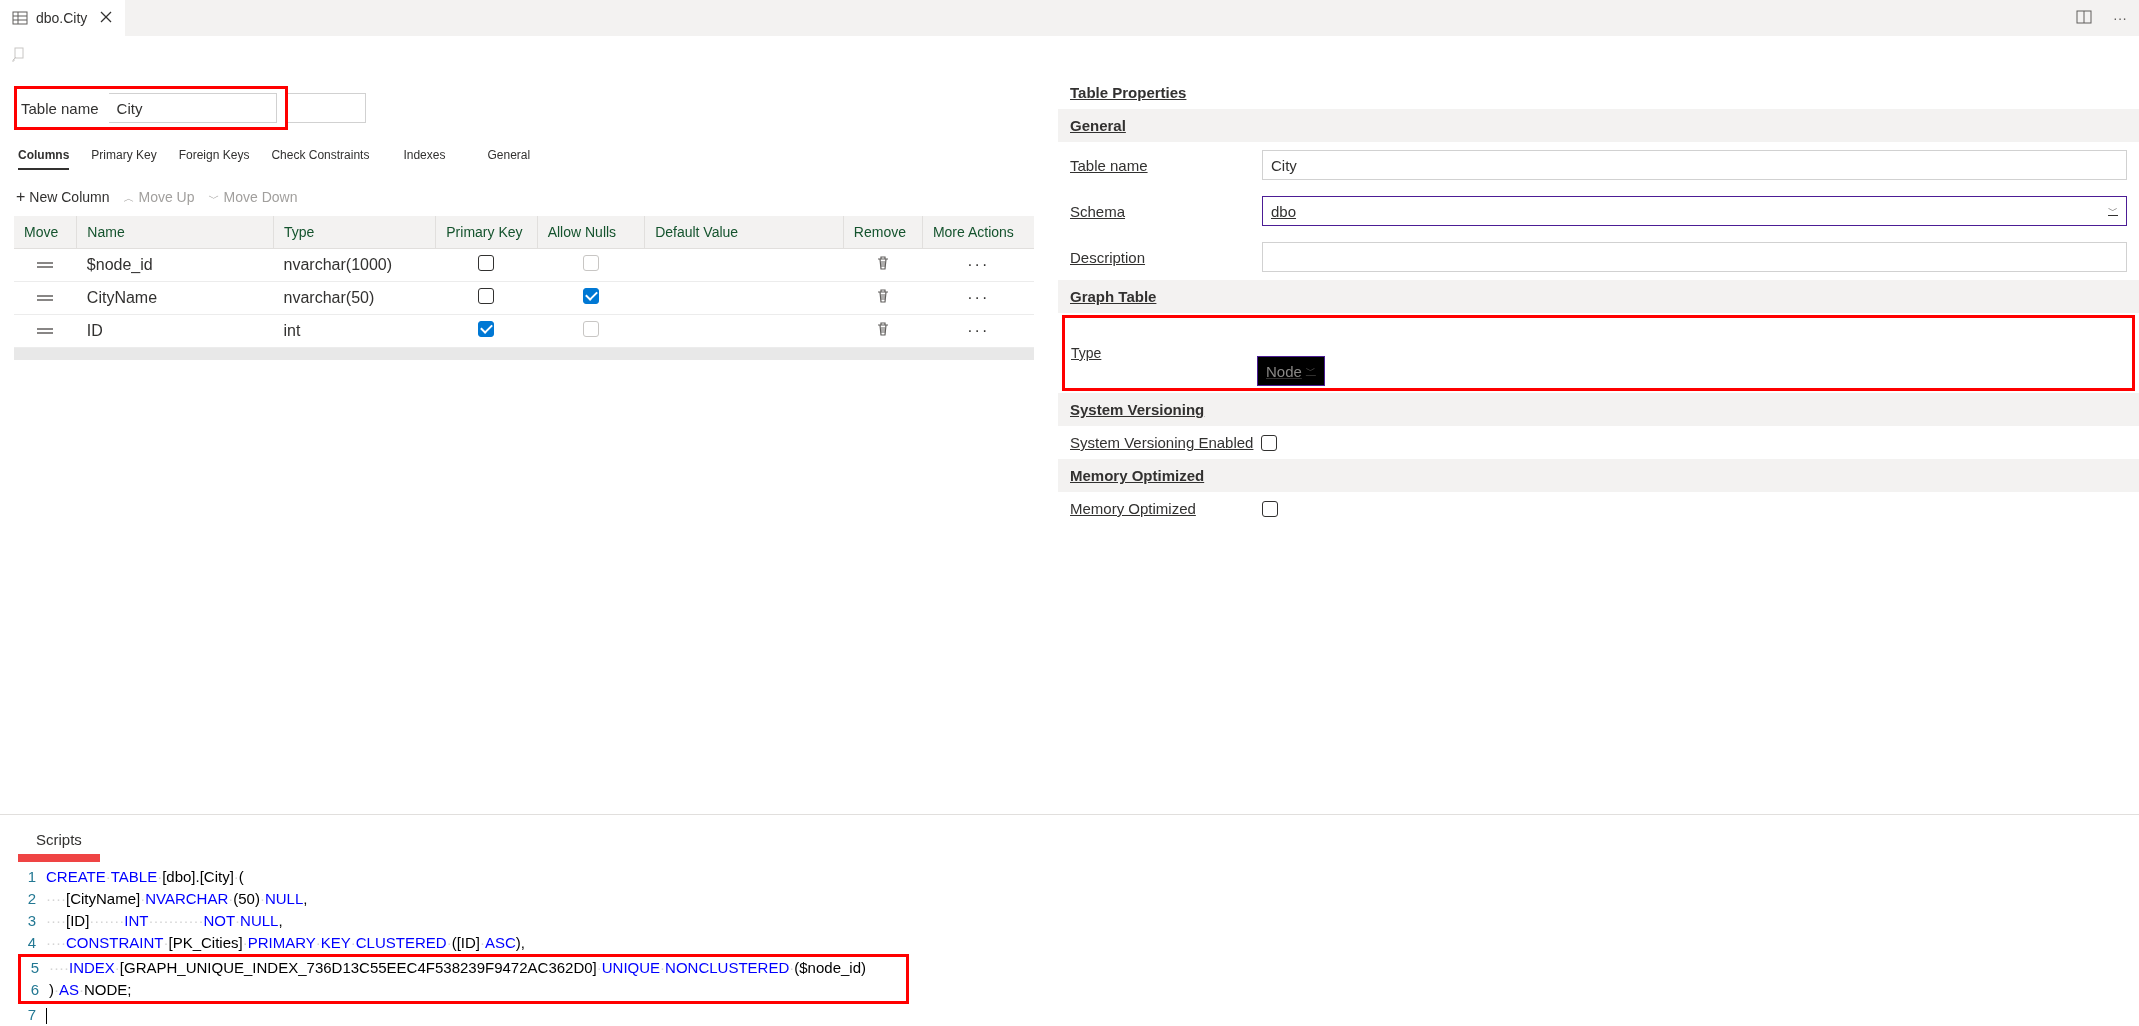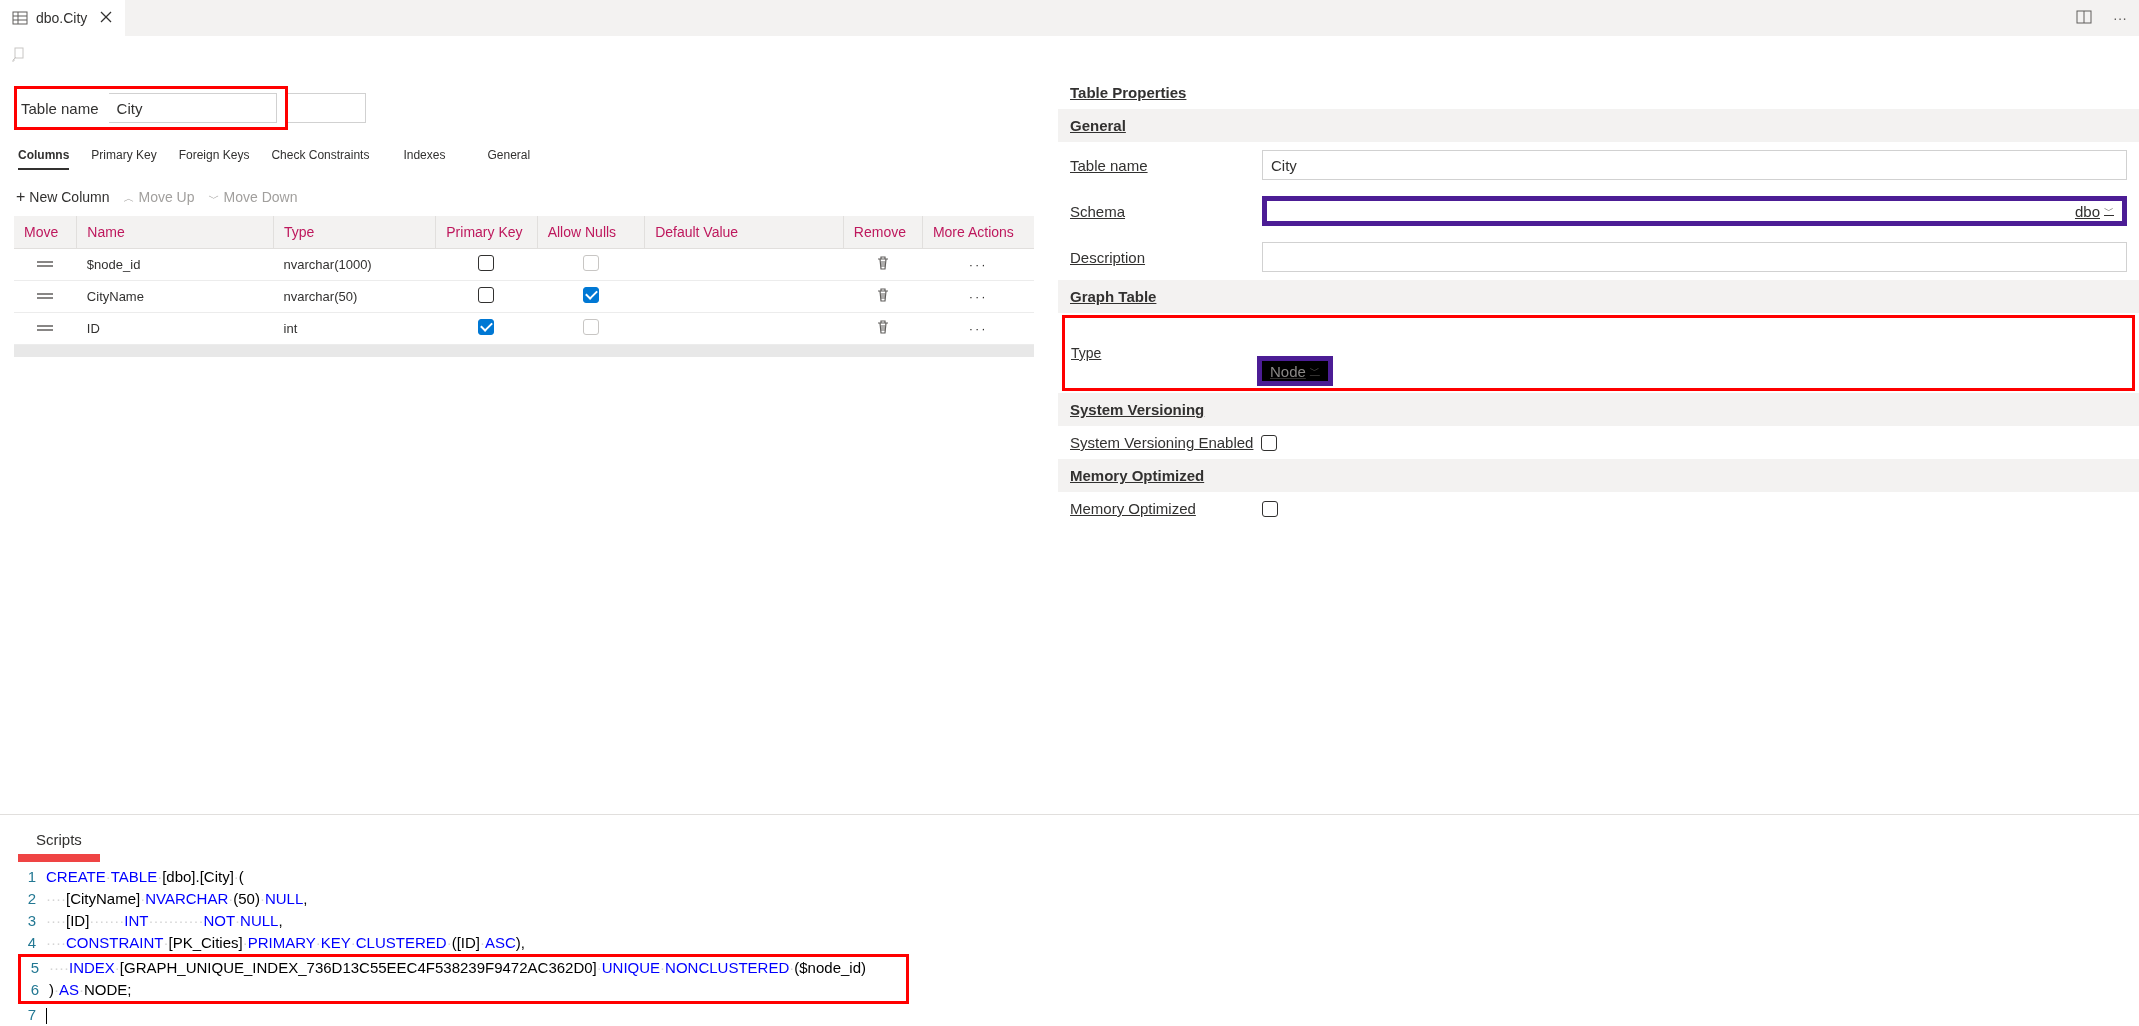--- a/index.html
+++ b/index.html
@@ -23,37 +23,37 @@
 .tablename-box .text-input { width: 168px; border-left: 0; }
 .tablename-ext { border: 1px solid #d1d1d1; border-left: 0; height: 30px; width: 78px; }
 .tabs2 { display: flex; gap: 22px; padding-left: 4px; margin-bottom: 18px; font-size: 12px; }
 .tabs2 .t { padding-bottom: 6px; color: #323130; cursor: pointer; }
 .tabs2 .t.active { font-weight: 600; border-bottom: 2px solid #323130; }
 .rowactions { display: flex; align-items: center; gap: 14px; padding-left: 2px; margin-bottom: 10px; font-size: 14px; color: #323130; }
 .rowactions .disabled { color: #a19f9d; }
 .plus { font-size: 16px; margin-right: 4px; }
 .chev { font-size: 11px; margin-right: 4px; }
 .grid { border-collapse: collapse; width: 1020px; }
-.grid th { text-align: left; font-weight: 400; background: #f3f2f1; border-bottom: 1px solid #e1dfdd; border-right: 1px solid #e1dfdd; padding: 8px 10px; font-size: 14px; color: #be185d; }
-.grid td { border-bottom: 1px solid #ececec; padding: 6px 10px; font-size: 13px; color: #323130; }
+.grid th { text-align: left; font-weight: 400; background: #f3f2f1; border-bottom: 1px solid #e1dfdd; border-right: 1px solid #e1dfdd; padding: 8px 10px; font-size: 14px; color: #14532d; }
+.grid td { border-bottom: 1px solid #ececec; padding: 6px 10px; font-size: 16px; color: #323130; }
 .grid .c-center { text-align: center; }
 .drag-handle { display: inline-block; width: 18px; height: 10px; color: #605e5c; }
 .drag-handle svg { display: block; }
 .trash { color: #605e5c; }
 .dots { letter-spacing: 2px; }
 .cbox { width: 16px; height: 16px; border: 1.5px solid #323130; border-radius: 3px; display: inline-block; }
 .cbox.disabled { border-color: #c8c6c4; }
 .cbox.checked { background: #0078d4; border-color: #0078d4; position: relative; }
 .cbox.checked::after { content: ""; position: absolute; left: 4px; top: 0px; width: 5px; height: 9px; border: solid #fff; border-width: 0 2px 2px 0; transform: rotate(45deg); }
 .grid-footer { height: 12px; background: #e8e8e8; width: 1020px; margin-top: 0; }
 .section-hdr { background: #f3f2f1; padding: 8px 12px; font-weight: 600; font-size: 15px; }
 .prop-row { display: flex; align-items: center; padding: 8px 12px; }
 .prop-row .plabel { width: 192px; font-size: 15px; }
 .prop-row .pval { flex: 1; }
-.select { border: 5px solid #4c1d95; padding: 4px 8px; font-size: 15px; height: 30px; background: #fff; color: #323130; width: 100%; display: flex; align-items: center; justify-content: flex-end; }
+.select { border: 1px solid #4c1d95; padding: 4px 8px; font-size: 15px; height: 30px; background: #fff; color: #323130; width: 100%; display: flex; align-items: center; justify-content: space-between; }
 .select.disabled { background: #000000; color: #8a8886; margin-top: 36px; }
 .chev-d { font-size: 10px; color: #605e5c; margin-left: 4px; }
 .hl-type { border: 3px solid #ff0000; padding: 2px 6px; display: flex; align-items: center; }
 .hl-type .plabel { width: 186px; }
 .scripts-pane { border-top: 1px solid #e1dfdd; padding: 10px 0 0 0; }
 .scripts-tab { padding: 6px 18px; border-bottom: 8px solid #ef4444; display: inline-block; margin-left: 18px; font-size: 15px; }
 .code-area { font-family: Consolas, "Courier New", monospace; font-size: 15px; padding: 4px 0 0 18px; line-height: 22px; white-space: pre; }
 .code-row { display: flex; }
 .lnum { width: 28px; text-align: right; color: #237893; padding-right: 10px; }
 .kw-blue { color: #0000ff; }

